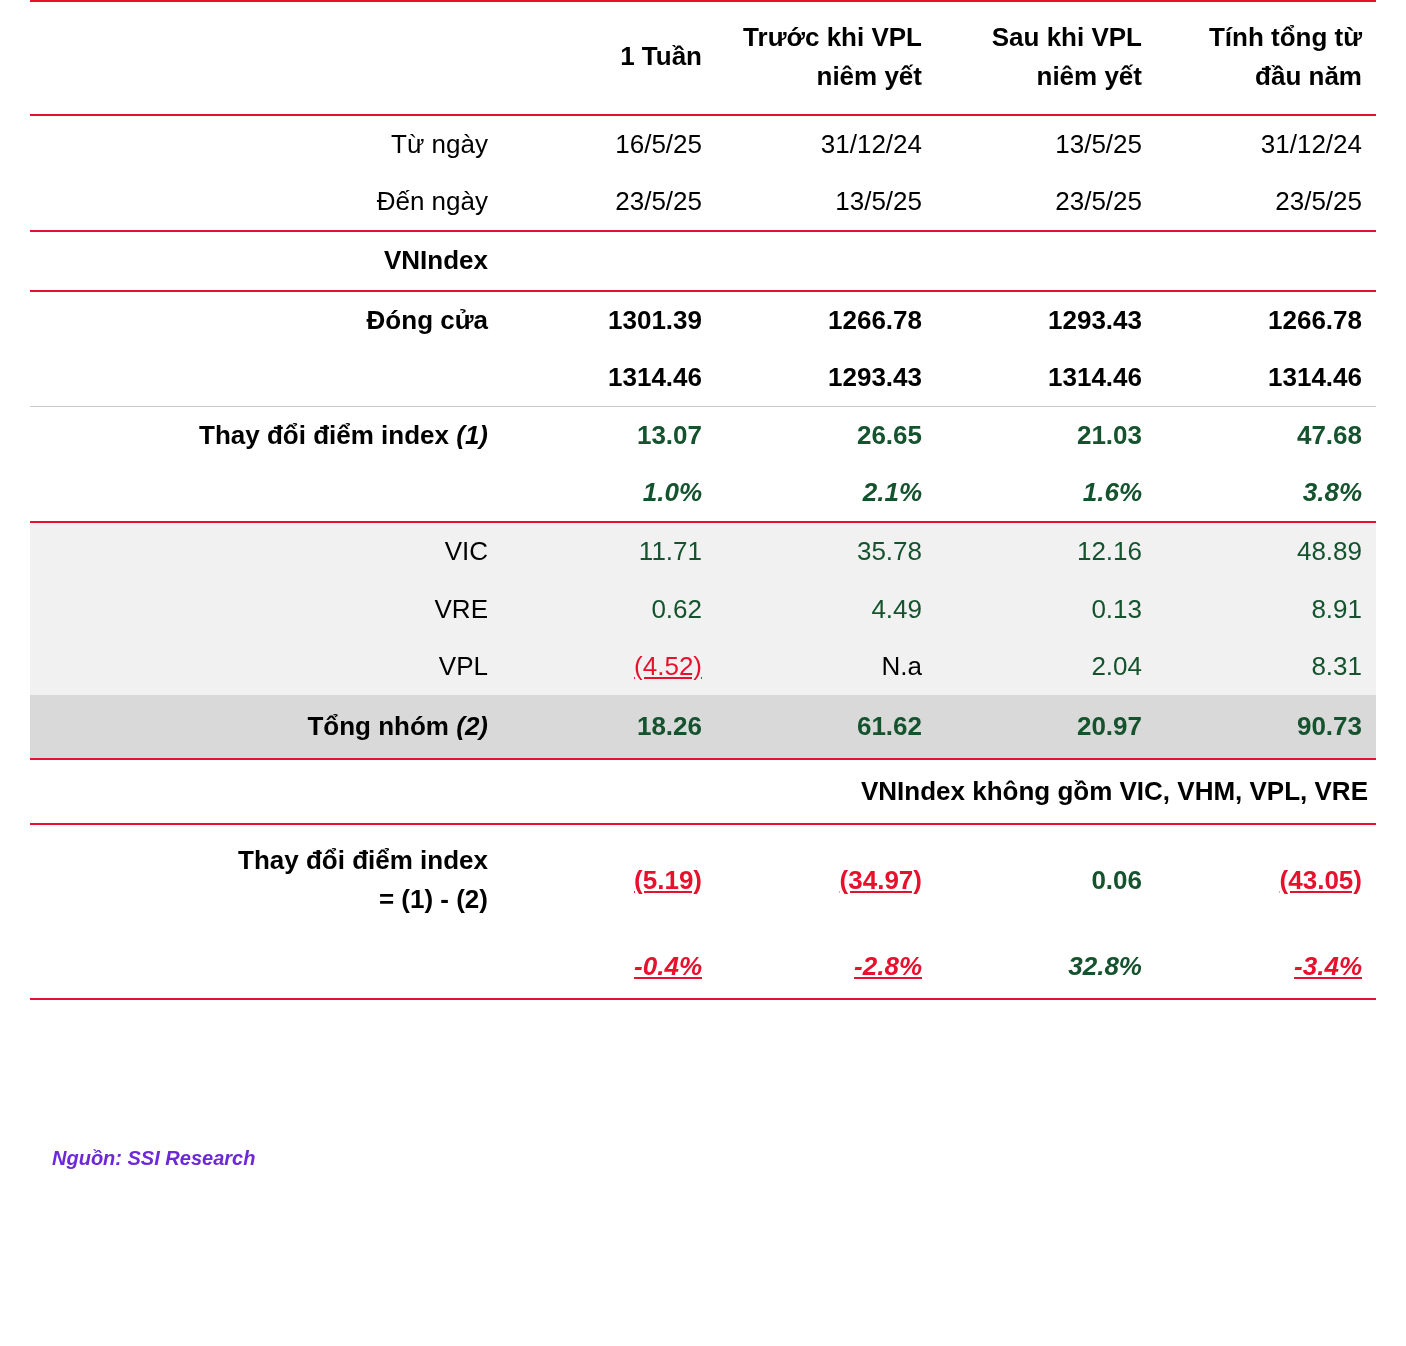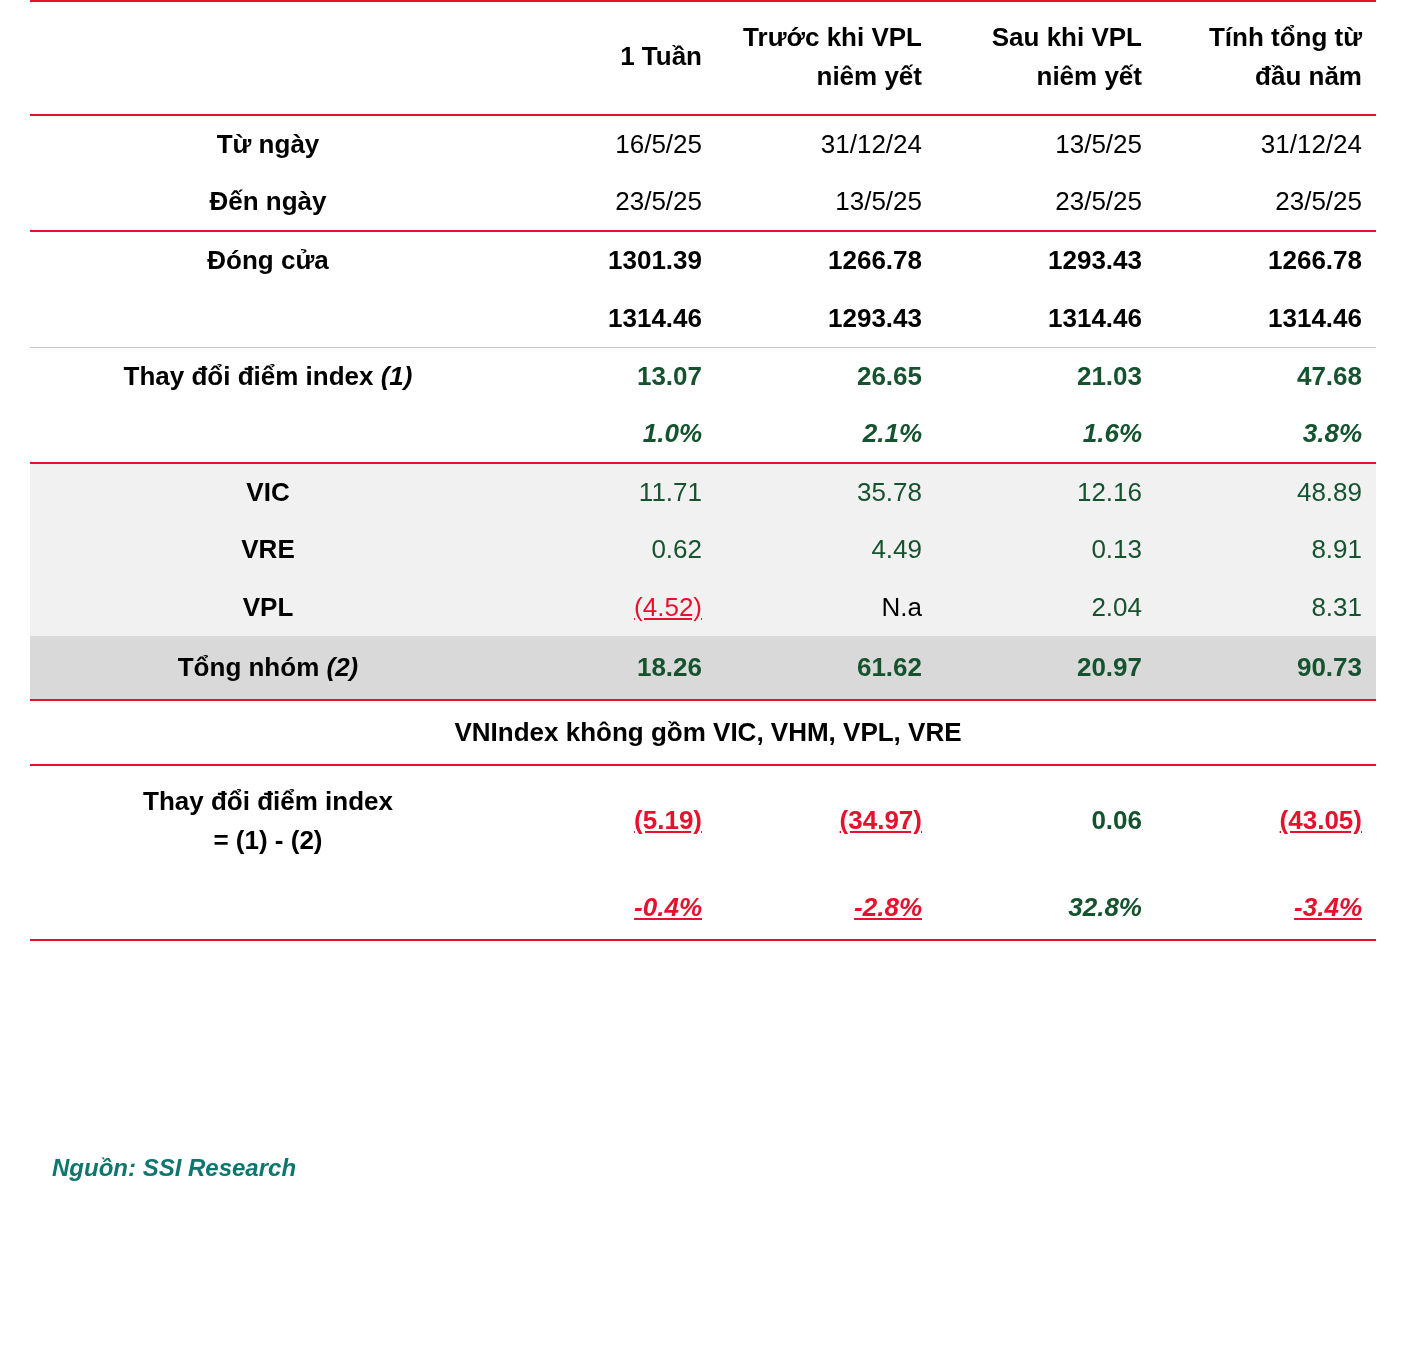--- a/index.html
+++ b/index.html
@@ -45,48 +45,47 @@
   }
   .hdr th.lbl { text-align: left; }
   .row td {
     font-size: 26px;
     text-align: right;
     padding: 13px 14px 13px 0;
     line-height: 1.2;
     white-space: nowrap;
   }
   .row td.lbl {
-    text-align: center;
+    text-align: right;
     padding-left: 18px;
     padding-right: 8px;
-    font-weight: bold;
   }
   .b { font-weight: bold; }
   .green { color: #14532d; }
   .red { color: #e8112d; text-decoration: underline; }
   .ital { font-style: italic; }
   .red-line td, .red-line th { border-bottom: 2.5px solid #e8112d; }
   .red-line-top td { border-top: 2.5px solid #e8112d; }
   .thin-line td { border-bottom: 1px solid #c9c9c9; }
   .shade-light td { background: #f1f1f1; }
   .shade-mid td { background: #d9d9d9; }
   .shade-sect td { background: #ededed; }
   .tall td { padding-top: 16px; padding-bottom: 16px; }
   .twoline-lbl {
     display: block;
     line-height: 1.5;
   }
   .source {
     position: absolute;
     left: 52px;
-    bottom: 24px;
-    font-size: 24px;
+    bottom: 36px;
+    font-size: 20px;
     font-style: italic;
     font-weight: bold;
-    color: #0f766e;
+    color: #6d28d9;
   }
 </style>
 </head>
 <body>
 
 <div class="sheet">
   <div class="rule-top"></div>
 
   <table class="tbl">
     <colgroup>
@@ -128,20 +127,27 @@
       </tr>
 
       <tr class="row red-line">
         <td class="lbl">Đến ngày</td>
         <td>23/5/25</td>
         <td>13/5/25</td>
         <td>23/5/25</td>
         <td>23/5/25</td>
       </tr>
 
+      <tr class="row red-line">
+        <td class="lbl b">VNIndex</td>
+        <td></td>
+        <td></td>
+        <td></td>
+        <td></td>
+      </tr>
 
       <tr class="row">
         <td class="lbl b">Đóng cửa</td>
         <td class="b">1301.39</td>
         <td class="b">1266.78</td>
         <td class="b">1293.43</td>
         <td class="b">1266.78</td>
       </tr>
 
       <tr class="row thin-line">

